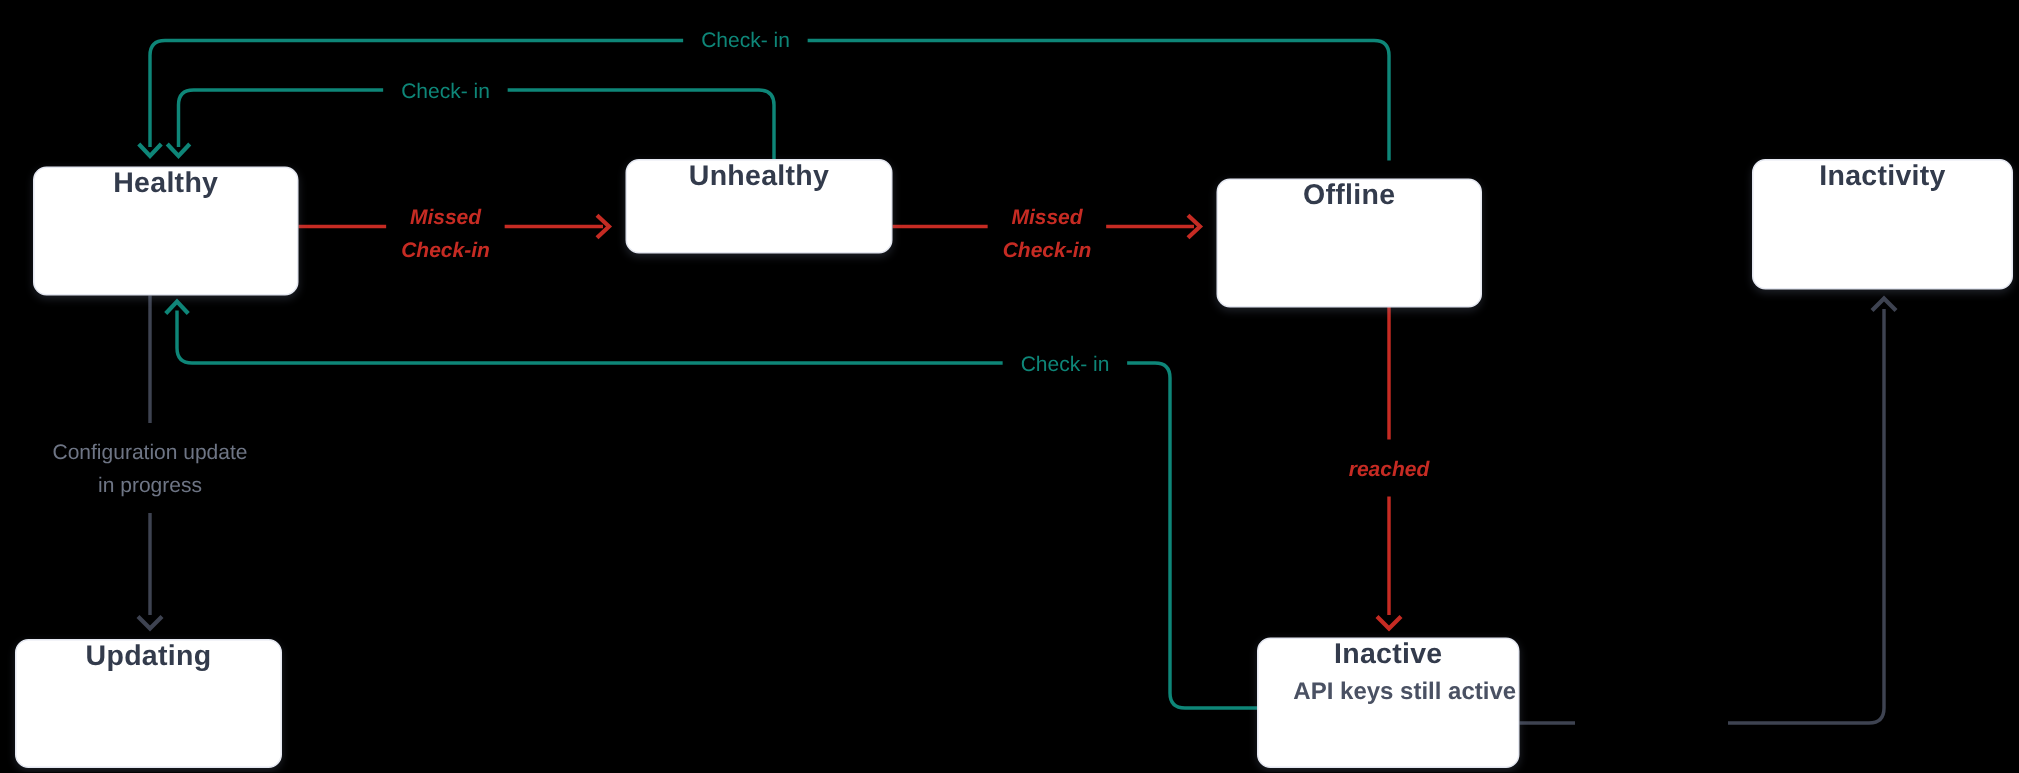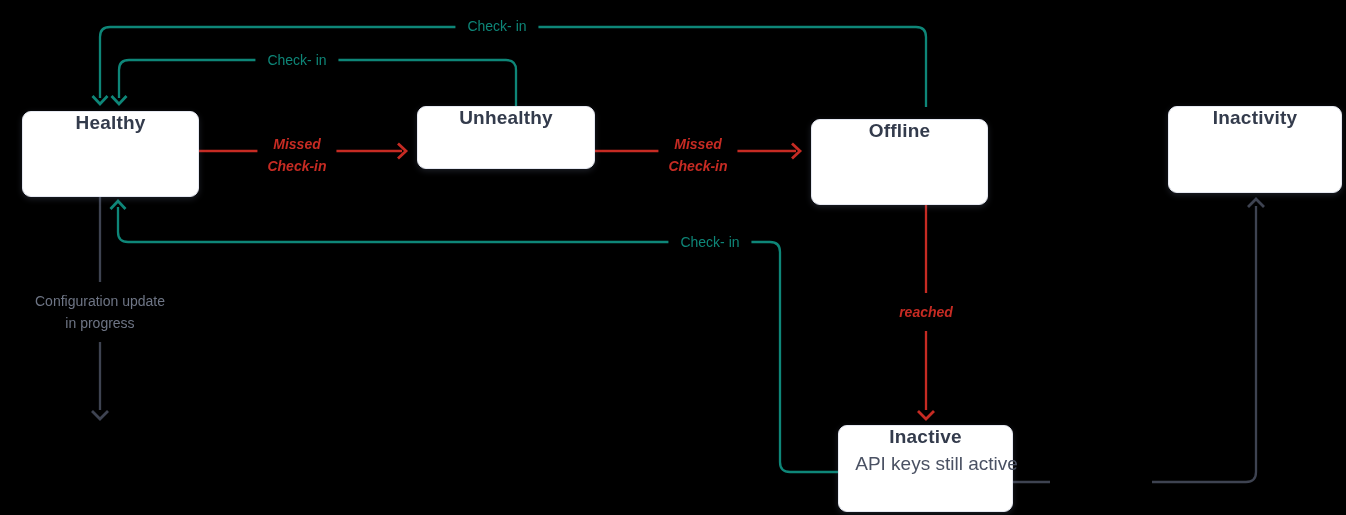--- a/index.html
+++ b/index.html
@@ -26,21 +26,21 @@
     border:1.5px solid var(--box_border);
     border-radius:9px;
     box-shadow:0 2px 6px rgba(120,130,160,0.25);
     display:flex; flex-direction:column; align-items:center; justify-content:flex-start;
     gap:5px; box-sizing:border-box;
   }
   .state-title{
     font-size:19px; font-weight:700; color:var(--box_title); letter-spacing:.2px;
   }
   .state-note{
-    font-size:19px; font-weight:400; color:var(--box_note); white-space:nowrap;margin-left:22px;
+    font-size:16px; font-weight:700; color:var(--box_note); white-space:nowrap;margin-left:22px;
   }
 
   .edge-label{
     position:absolute; z-index:2;
     transform:translate(-50%,-50%);
     background:var(--background);
     text-align:center; white-space:nowrap;
     font-size:14px; line-height:22px;
   }
   .edge-label.single{padding:2px 12px;}
@@ -116,19 +116,22 @@
   </div>
 
   <div class="state-box" style="left:811px; top:119px; width:177px; height:86px;">
     <div class="state-title">Offline</div>
   </div>
 
   <div class="state-box" style="left:1168px; top:106px; width:174px; height:87px;">
     <div class="state-title">Inactivity</div>
   </div>
 
+  <div class="state-box" style="left:10px; top:426px; width:178px; height:86px;">
+    <div class="state-title">Updating</div>
+  </div>
 
   <div class="state-box" style="left:838px; top:425px; width:175px; height:87px;">
     <div class="state-title">Inactive</div>
     <div class="state-note">API keys still active</div>
   </div>
 
 </div>
 
 </body></html>

